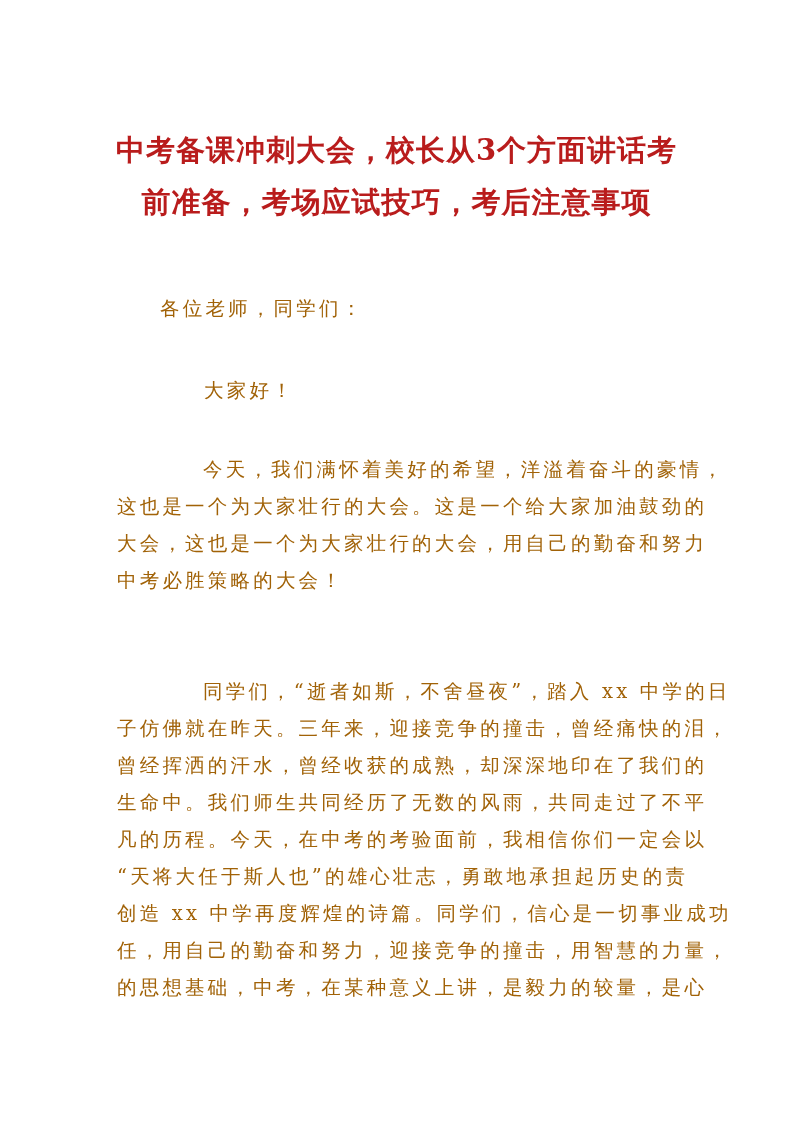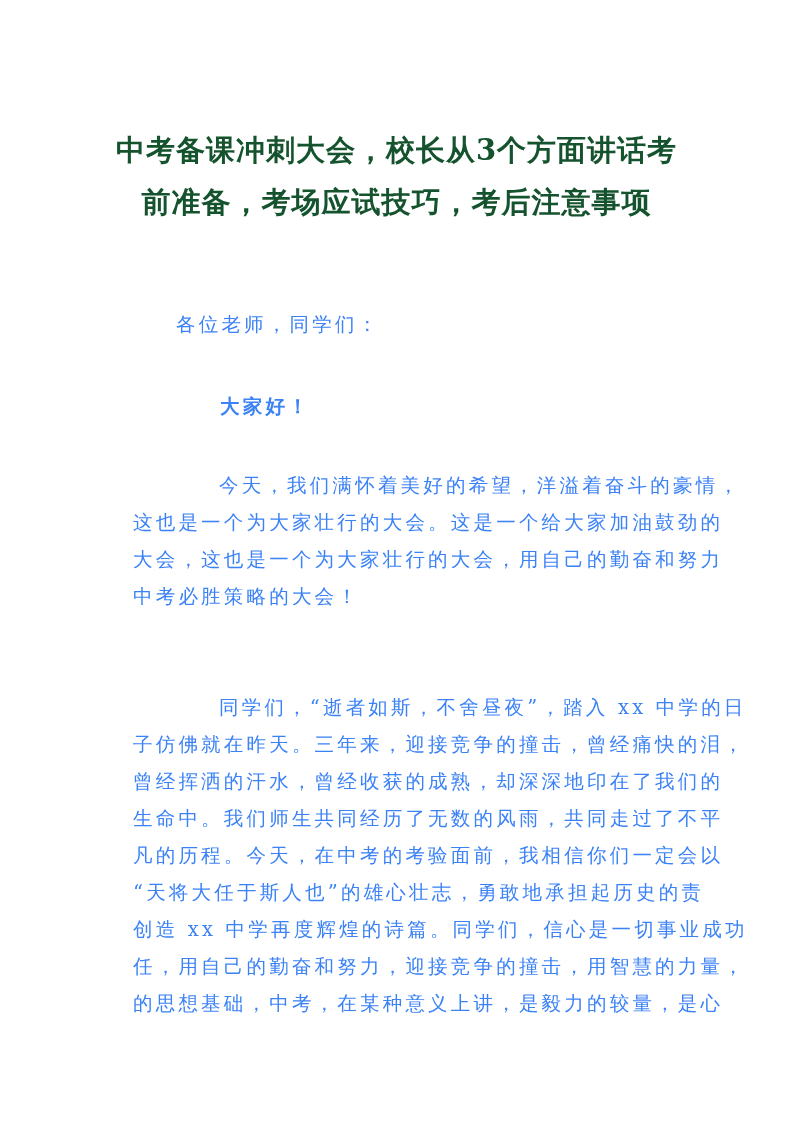--- a/index.html
+++ b/index.html
@@ -5,31 +5,31 @@
     html, body { margin: 0; padding: 0; background: #ffffff; }
     body {
       width: 793px; height: 1122px; overflow: hidden; position: relative;
       font-family: "DejaVu Serif", "Liberation Serif", serif;
       color: #111111;
     }
     .page { position: absolute; left: 0; top: 0; width: 793px; height: 1122px; background: #fff; }
     .title {
       position: absolute; left: 110px; width: 573px; top: 124px;
       text-align: center; font-size: 29px; line-height: 52px;
-      font-weight: bold; letter-spacing: 1px; color: #14532d;
+      font-weight: bold; letter-spacing: 1px; color: #b91c1c;
     }
     .title .line { display: block; white-space: nowrap; }
     .para {
       position: absolute; left: 117px; width: 560px;
       font-size: 19.5px; line-height: 37px; letter-spacing: 3.2px;
-      color: #3b82f6; margin: 16px;
+      color: #a16207; margin: 0;
     }
     .para .line { display: block; white-space: nowrap; }
     .salutation { top: 290px; left: 160px; }
-    .greeting { top: 372px; left: 204px; font-weight: bold; }
+    .greeting { top: 372px; left: 204px; }
     .p1 { top: 451px; }
     .p2 { top: 673px; }
     .indent { padding-left: 86px; }
   </style>
 </head>
 <body>
 
 <div class="page">
 
   <h1 class="title" style="margin:0;">

